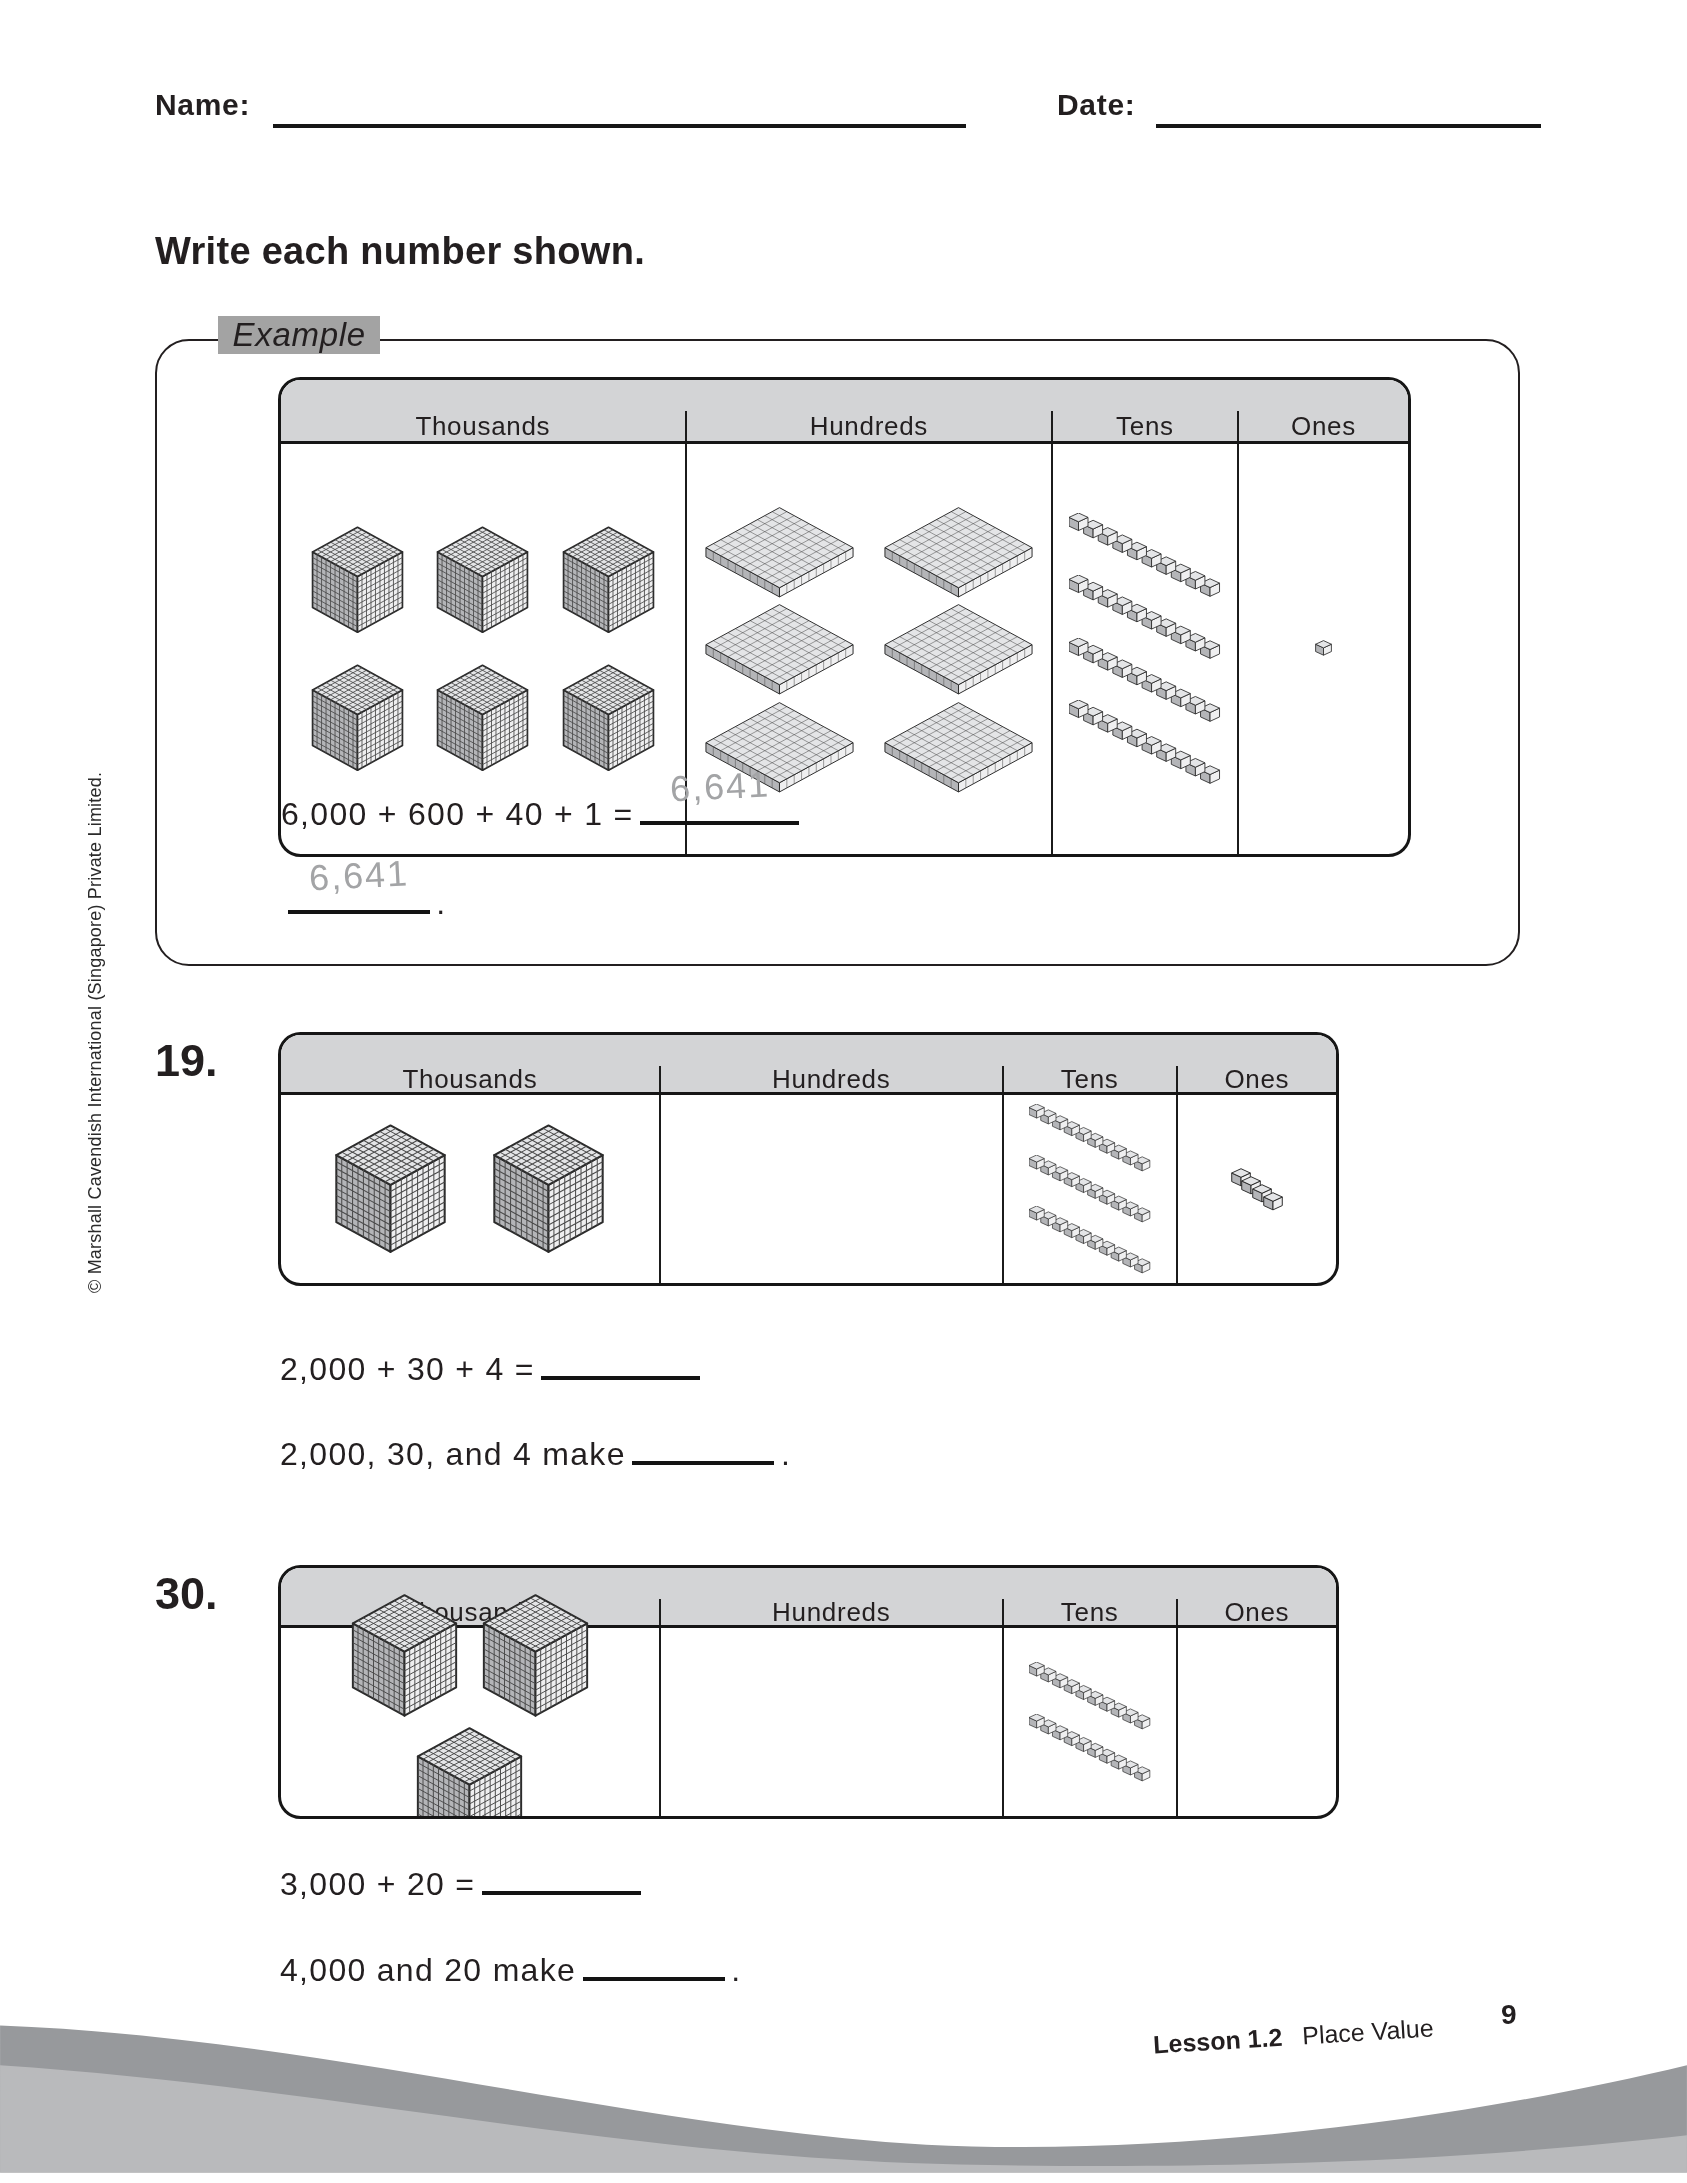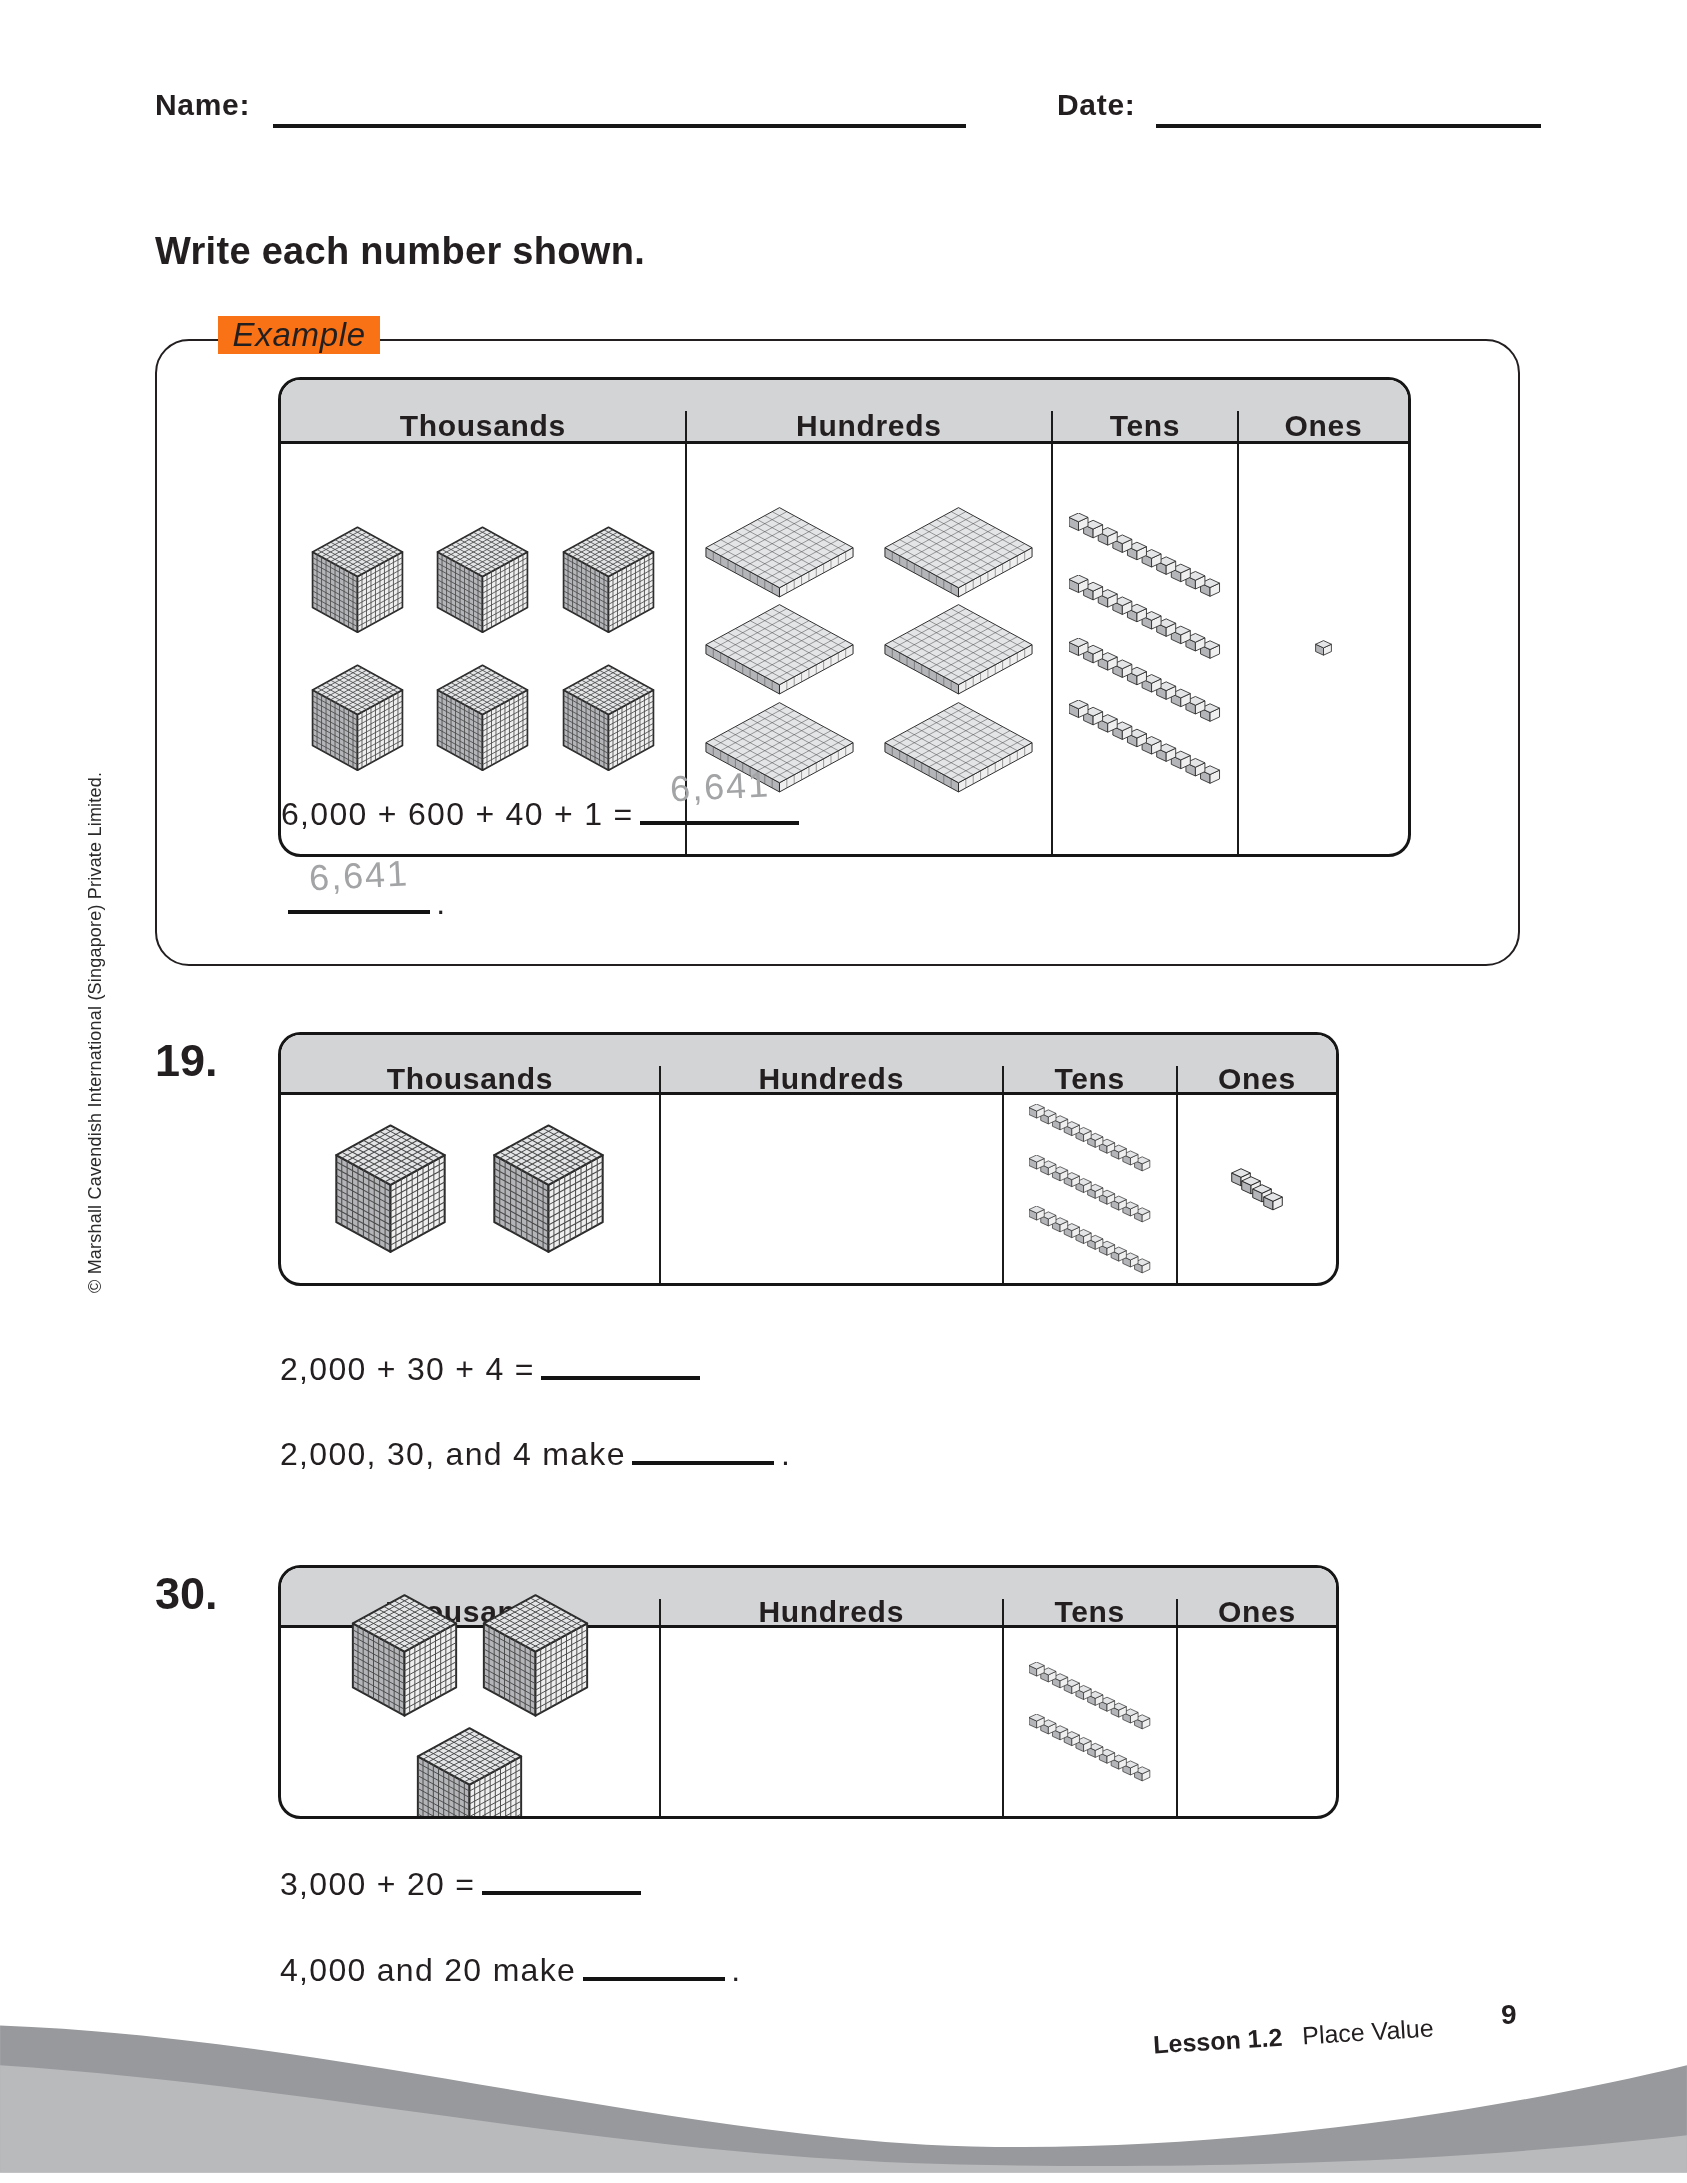--- a/index.html
+++ b/index.html
@@ -8,29 +8,29 @@
   .abs{position:absolute;}
 
   
   .hd-label{font-size:30px;font-weight:800;letter-spacing:0.7px;}
   .write-line{border-bottom:4.6px solid #161616;height:60px;}
 
   .title{font-size:38px;font-weight:800;letter-spacing:0.3px;}
 
   
   .ex-box{border:2.6px solid #231f20;border-radius:34px;}
-  .ex-label{position:absolute;top:-25px;left:61px;background:#f97316;padding:0 14.6px;
+  .ex-label{position:absolute;top:-25px;left:61px;background:#a3a3a3;padding:0 14.6px;
             font-size:33px;font-style:italic;font-weight:400;letter-spacing:0.7px;}
 
   
   .pv-table{border:3.3px solid #161616;border-radius:22.5px;overflow:hidden;background:#fff;}
   .t-head{display:flex;background:#d3d4d6;border-bottom:3.3px solid #161616;}
   .t-body{display:flex;}
   .hcell{display:flex;align-items:center;justify-content:center;
-         font-size:30px;font-weight:700;letter-spacing:0.7px;box-sizing:border-box;margin-top:31px;}
+         font-size:26px;font-weight:400;letter-spacing:0.7px;box-sizing:border-box;margin-top:31px;}
   .bcell{position:relative;display:flex;align-items:center;justify-content:center;
          box-sizing:border-box;}
   .c1{width:36%;}.c2{width:32.5%;}.c3{width:16.5%;}.c4{width:15%;}
   .bdr{border-right:2px solid #1b1b1b;}
   .tbl-ex .t-head{height:61px;}
   .tbl-ex .t-body{height:410px;}
   .tbl-p  .t-head{height:57px;}
   .tbl-p  .t-body{height:188px;}
 
   .wrap-blocks{display:flex;flex-wrap:wrap;align-items:center;justify-content:center;}

